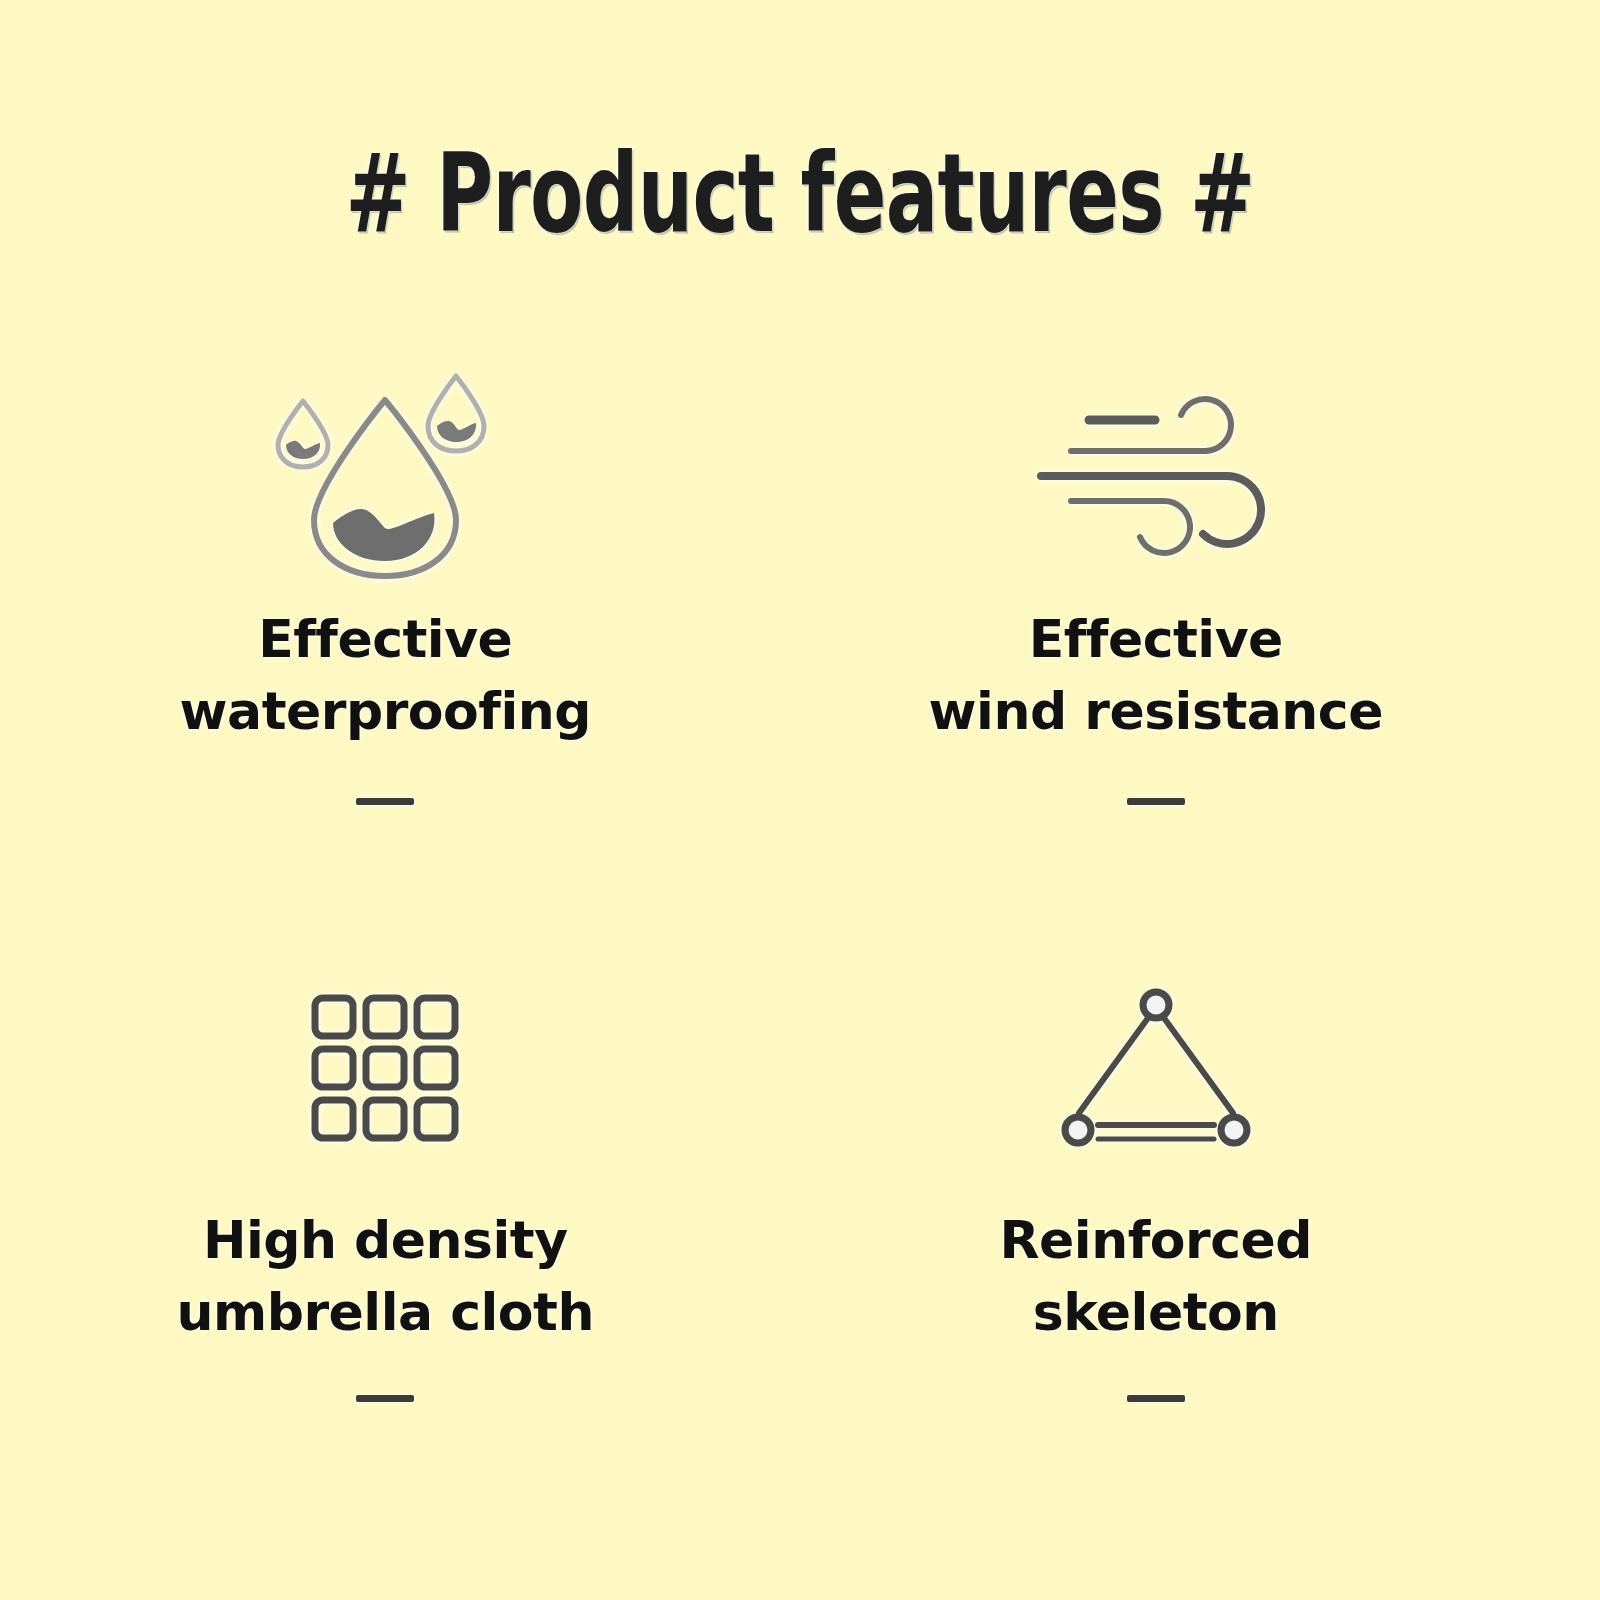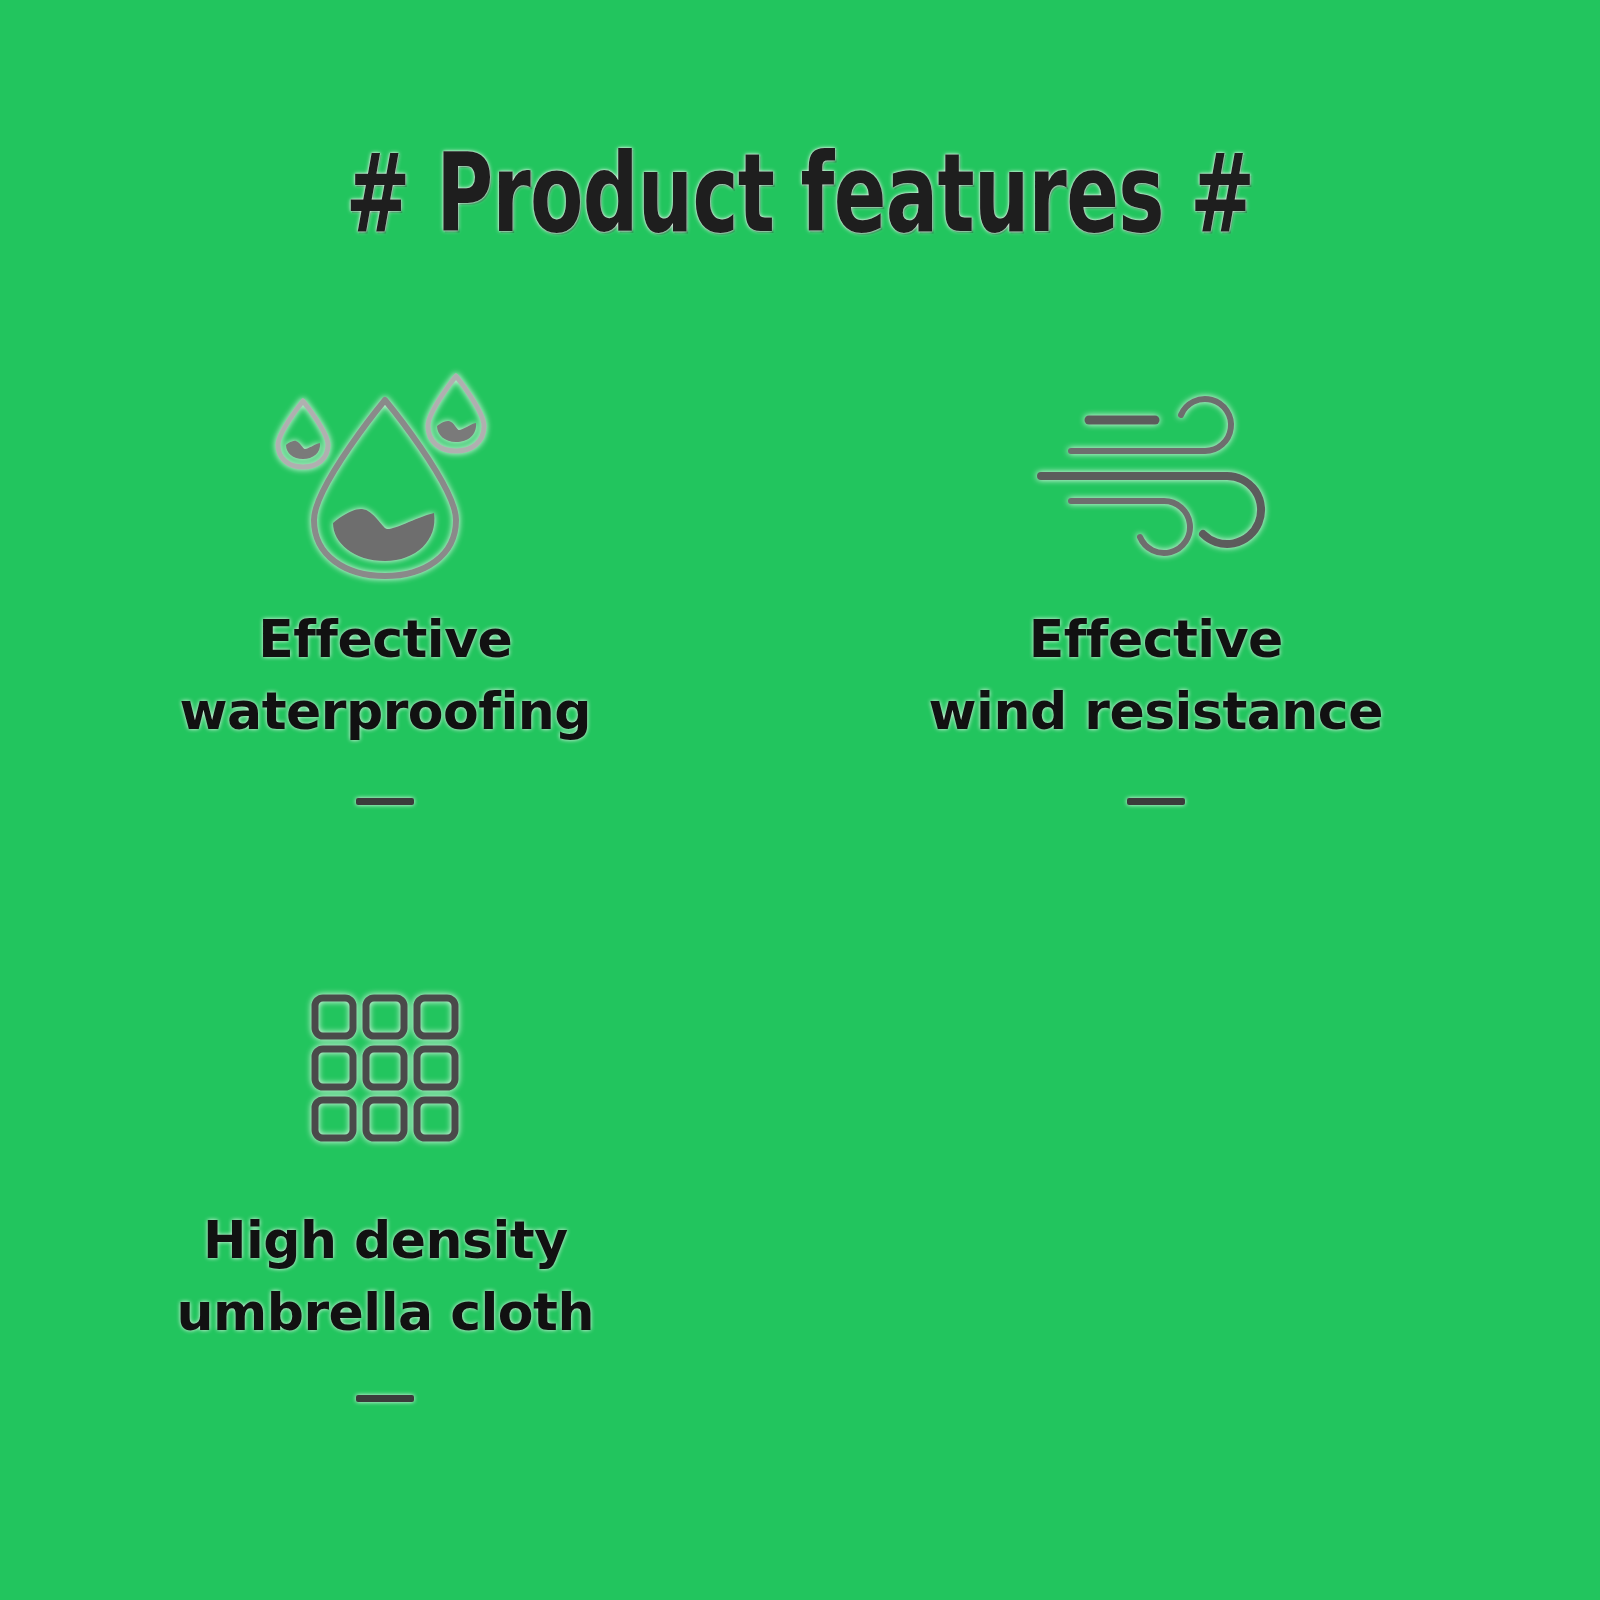--- a/index.html
+++ b/index.html
@@ -10,21 +10,21 @@
     width: 1600px;
     height: 1600px;
     background: #f3f3f3;
     font-family: "Liberation Sans", "DejaVu Sans", sans-serif;
     overflow: hidden;
   }
   .page {
     position: relative;
     width: 1600px;
     height: 1600px;
-    background: #22c55e;
+    background: #fef9c3;
     box-sizing: border-box;
   }
 
   
   .title {
     position: absolute;
     top: 140px;
     left: 0;
     width: 1600px;
     text-align: center;
@@ -171,15 +171,39 @@
             <rect x="56" y="107" width="38" height="38" rx="8"></rect>
             <rect x="107" y="107" width="38" height="38" rx="8"></rect>
           </g>
         </svg>
       </div>
       <div class="label">High density
 umbrella cloth</div>
       <div class="divider"></div>
     </div>
 
+    <div class="cell cell-skeleton">
+      <div class="icon-box">
+        <svg width="200" height="160" viewBox="0 0 200 160" fill="none" aria-hidden="true">
+          <g stroke="#4a4a4a" stroke-width="6" stroke-linecap="round" fill="none">
+
+            <path d="M92 30 L23 125"></path>
+
+            <path d="M108 30 L177 125"></path>
+
+            <path d="M42 137 H158"></path>
+            <path d="M42 151 H158" stroke-width="5"></path>
+          </g>
+
+          <g stroke="#4a4a4a" stroke-width="7" fill="#f3f3f3">
+            <circle cx="100" cy="17" r="13"></circle>
+            <circle cx="22" cy="142" r="13"></circle>
+            <circle cx="178" cy="142" r="13"></circle>
+          </g>
+        </svg>
+      </div>
+      <div class="label">Reinforced
+skeleton</div>
+      <div class="divider"></div>
+    </div>
 
   </div>
 </div>
 
 </body></html>

